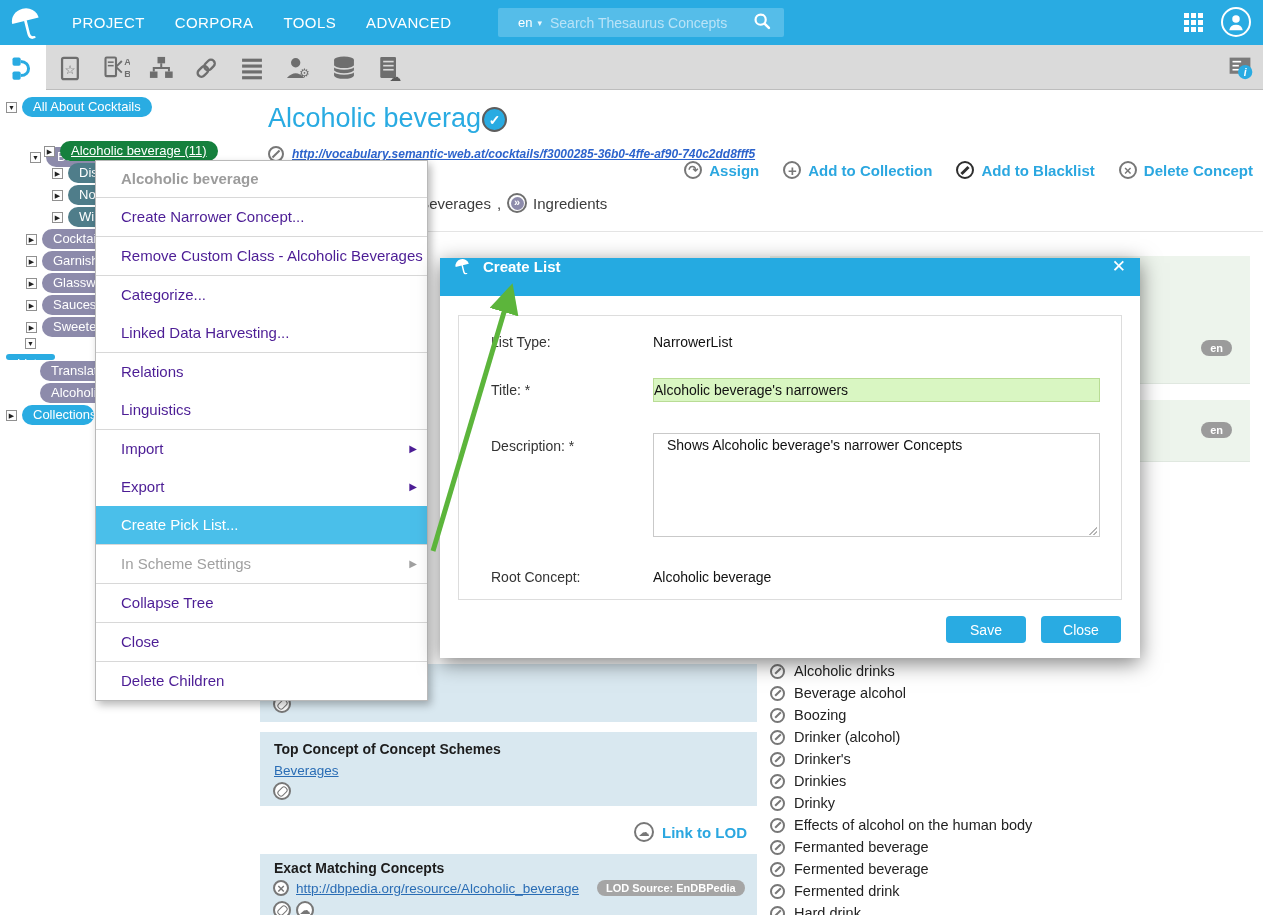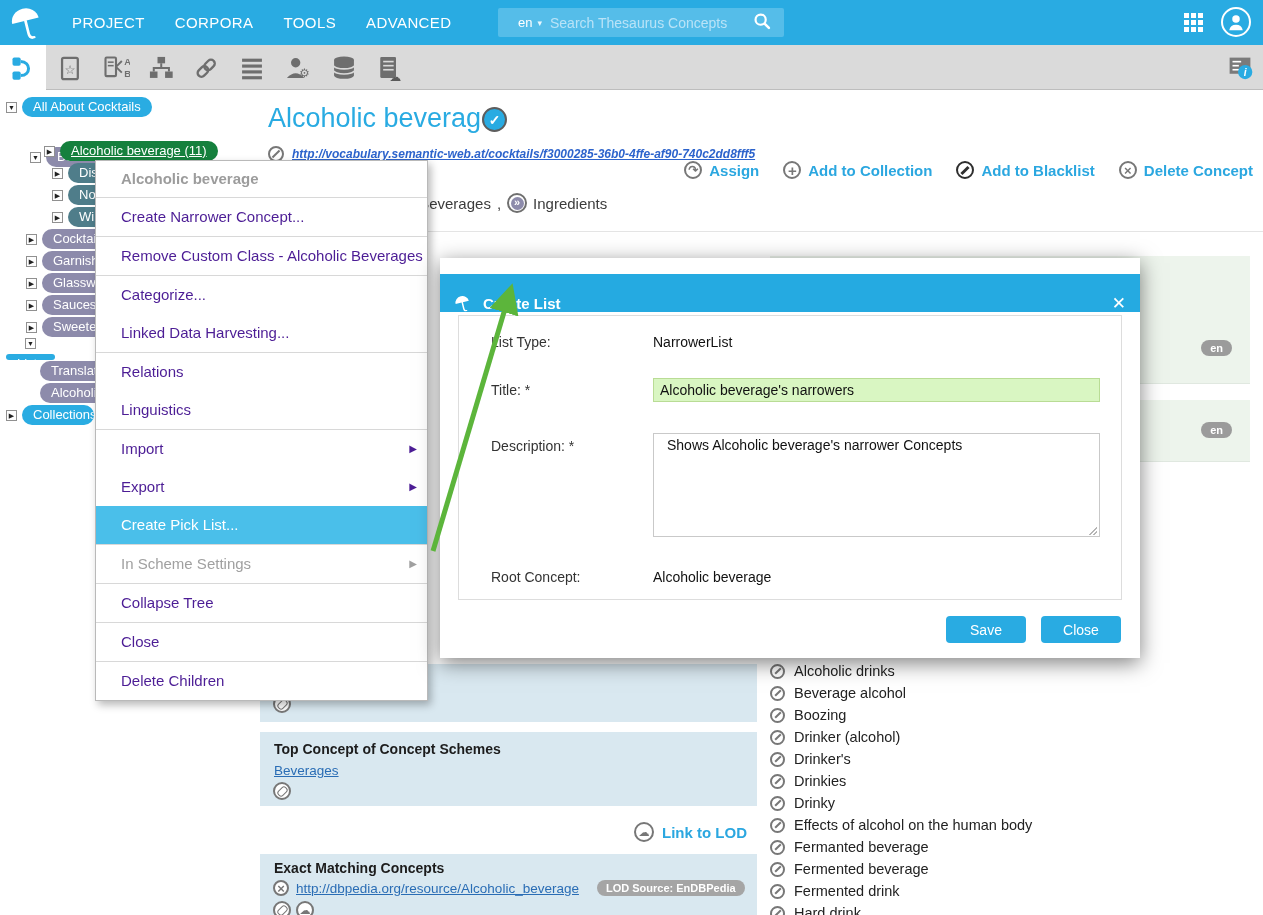--- a/index.html
+++ b/index.html
@@ -92,27 +92,27 @@
   .ctxmenu { position:absolute; left:95px; top:160px; width:333px; background:#fff; border:1px solid #b9b9b9; box-shadow:3px 4px 8px rgba(0,0,0,.28); z-index:10; }
   .mi { height:38px; line-height:38px; padding-left:25px; font-size:15px; color:#4c1d95; cursor:pointer; position:relative; white-space:nowrap; }
   .mi.hdr { font-weight:bold; color:#9c9c9c; height:36px; line-height:36px; cursor:default; }
   .mi.dis { color:#a0a0a0; cursor:default; }
   .mi.hl { background:#4abfea; color:#fff; }
   .mi .sub { position:absolute; right:10px; top:0; font-size:10px; }
   .msep { border-top:1px solid #d8d8d8; }
 
   
   .modal { position:absolute; left:440px; top:258px; width:700px; height:400px; background:#fff; box-shadow:0 5px 20px rgba(0,0,0,.5); z-index:20; }
-  .mhead { position:absolute; left:0; top:16px; width:100%; height:38px; background:#25aae1; display:flex; align-items:flex-end; padding:0 14px; gap:12px; }
+  .mhead { position:absolute; left:0; top:0; width:100%; height:38px; background:#25aae1; display:flex; align-items:flex-start; padding:0 14px; gap:12px; }
   .mhead b { color:#fff; font-size:15px; }
   .mclose { margin-left:auto; color:#fff; font-size:17px; cursor:pointer; line-height:1; }
   .mpanel { position:absolute; left:18px; top:57px; width:664px; height:285px; border:1px solid #ddd; background:#fff; }
   .flabel { position:absolute; left:32px; font-size:14px; color:#333; }
   .fvalue { position:absolute; left:194px; font-size:14px; color:#111; }
-  .finput { position:absolute; left:194px; width:447px; height:24px; background:#d9f6c2; border:1px solid #b9dc95; font-size:14px; padding:0 6px; color:#111; font-family:"Liberation Sans",sans-serif; }
+  .finput { position:absolute; left:194px; width:447px; height:24px; background:#d9f6c2; border:1px solid #b9dc95; font-size:14px; padding:0 0; color:#111; font-family:"Liberation Sans",sans-serif; }
   .ftext { position:absolute; left:194px; width:447px; height:104px; border:1px solid #c9c9c9; font-size:14px; padding:3px 13px; color:#111; resize:none; font-family:"Liberation Sans",sans-serif; }
   .grip { position:absolute; left:629px; top:210px; width:9px; height:9px; background:linear-gradient(135deg, transparent 0 55%, #b5b5b5 55% 65%, transparent 65% 75%, #b5b5b5 75% 85%, transparent 85%); }
   .mbtn { position:absolute; top:358px; width:80px; height:27px; background:#29abe2; border:none; border-radius:4px; color:#fff; font-size:14px; cursor:pointer; font-family:"Liberation Sans",sans-serif; }
   .btn-save { left:506px; }
   .btn-close { left:601px; }
 
   .annot { position:absolute; left:0; top:0; z-index:30; pointer-events:none; }
 </style>
 </head>
 <body>

